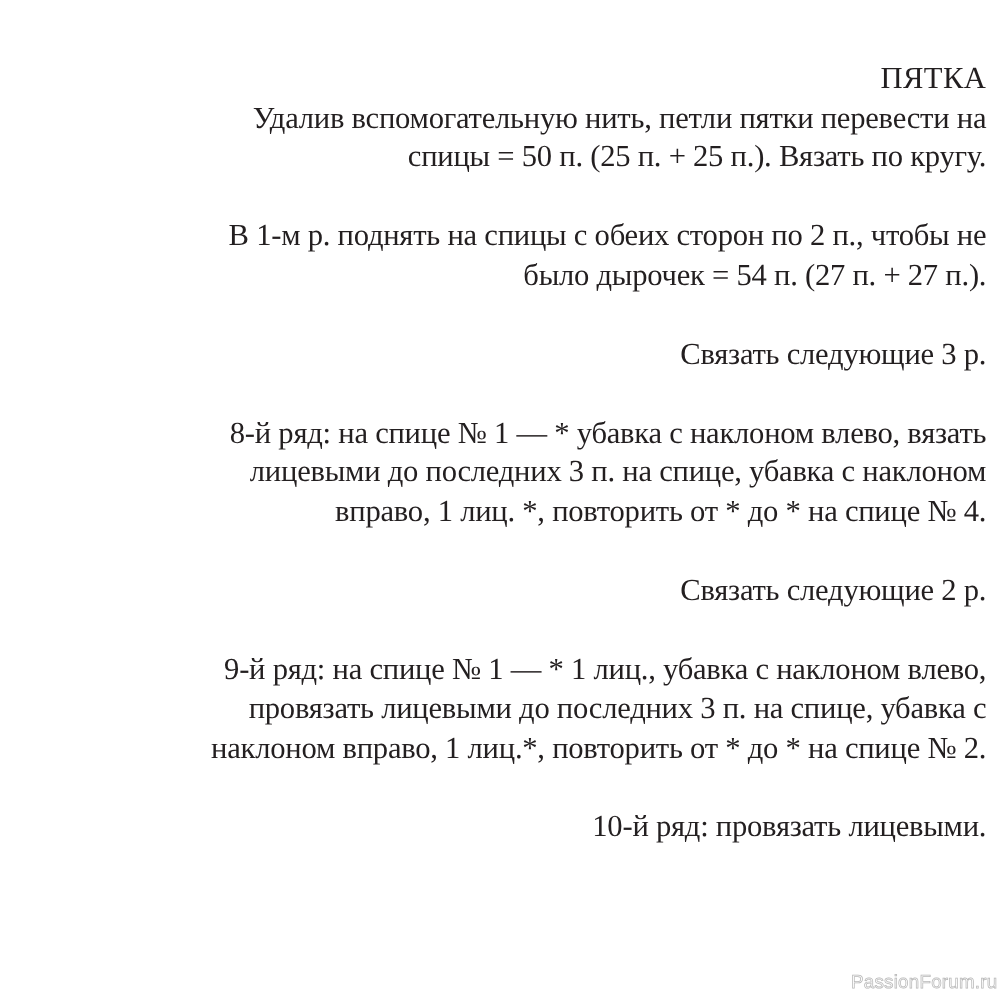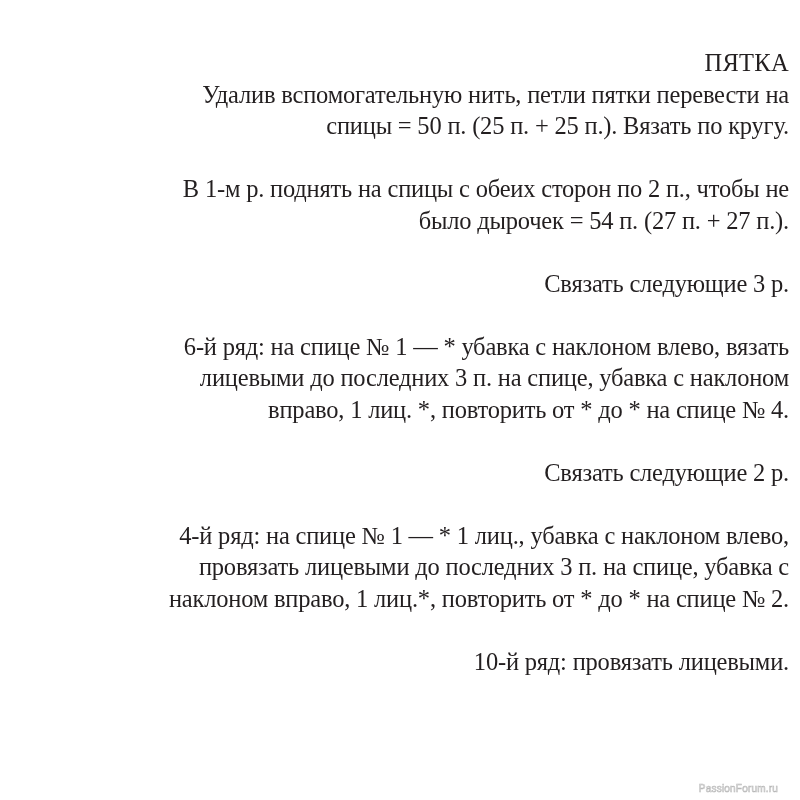--- a/index.html
+++ b/index.html
@@ -31,24 +31,24 @@
     .gap {
       height: 31.5px;
     }
     .title {
       font-size: 24.5px;
       line-height: 31.5px;
       letter-spacing: 0.3px;
     }
     .watermark {
       position: absolute;
-      right: 22px;
+      right: 2px;
       bottom: 6px;
       font-family: "Liberation Sans", "DejaVu Sans", sans-serif;
-      font-size: 10px;
+      font-size: 15px;
       color: #ffffff;
       -webkit-text-stroke: 0.6px #b8b8b8;
       letter-spacing: 0.2px;
     }
   </style>
 </head>
 <body>
 
 <div class="page">
   <div class="title">ПЯТКА</div>
@@ -64,33 +64,33 @@
     <div class="line">было дырочек = 54 п. (27 п. + 27 п.).</div>
   </div>
   <div class="gap"></div>
 
   <div>
     <div class="line">Связать следующие 3 р.</div>
   </div>
   <div class="gap"></div>
 
   <div>
-    <div class="line">6-й ряд: на спице № 1 — * убавка с наклоном влево, вязать</div>
+    <div class="line">8-й ряд: на спице № 1 — * убавка с наклоном влево, вязать</div>
     <div class="line">лицевыми до последних 3 п. на спице, убавка с наклоном</div>
     <div class="line">вправо, 1 лиц. *, повторить от * до * на спице № 4.</div>
   </div>
   <div class="gap"></div>
 
   <div>
     <div class="line">Связать следующие 2 р.</div>
   </div>
   <div class="gap"></div>
 
   <div>
-    <div class="line">4-й ряд: на спице № 1 — * 1 лиц., убавка с наклоном влево,</div>
+    <div class="line">9-й ряд: на спице № 1 — * 1 лиц., убавка с наклоном влево,</div>
     <div class="line">провязать лицевыми до последних 3 п. на спице, убавка с</div>
     <div class="line">наклоном вправо, 1 лиц.*, повторить от * до * на спице № 2.</div>
   </div>
   <div class="gap"></div>
 
   <div>
     <div class="line">10-й ряд: провязать лицевыми.</div>
   </div>
 </div>
 

